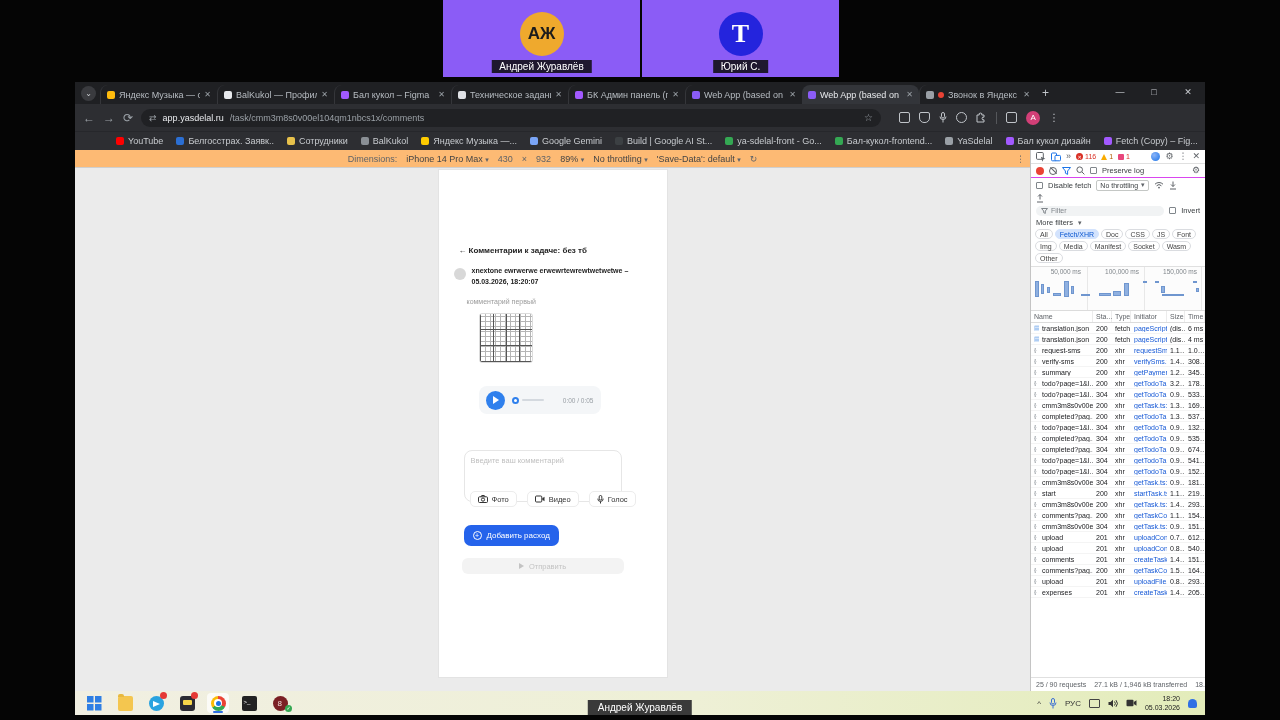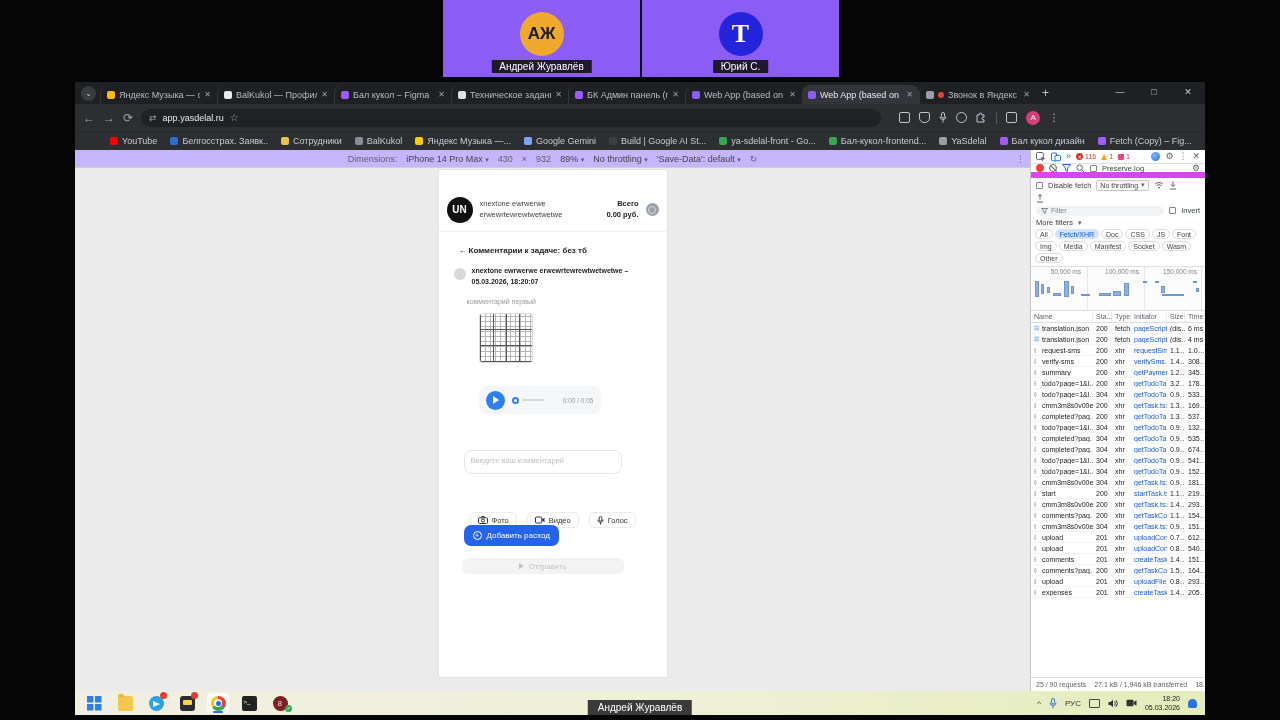--- a/index.html
+++ b/index.html
@@ -52,31 +52,31 @@
   .addr .star{color:#9aa0a6;font-size:10px;}
   .tool-icons{display:flex;align-items:center;gap:9px;margin-left:10px;color:#c0c4c9;font-size:10px;}
   .ticon{width:11px;height:11px;border:1px solid #c0c4c9;border-radius:2px;position:relative;}
   .ticon.shield{border-radius:2px 2px 5px 5px;}
   .ticon.circle{border-radius:50%;}
   .vsep{width:1px;height:12px;background:#55575b;}
   .profile-avatar{width:14px;height:14px;border-radius:50%;background:#d23f77;color:#fff;font-size:8px;
     display:flex;align-items:center;justify-content:center;}
 
   .bookmarks{height:19px;background:#2d2e32;border-top:1px solid #26272b;display:flex;align-items:center;
-    gap:13px;padding:0 22px;font-size:9px;color:#c8cbcf;overflow:hidden;}
+    gap:13px;padding:0 28px;font-size:9px;color:#c8cbcf;overflow:hidden;}
   .bm{display:flex;align-items:center;gap:4px;white-space:nowrap;}
   .bm-dot{width:8px;height:8px;border-radius:2px;}
   .apps-grid{width:8px;height:8px;background:
     linear-gradient(#c8cbcf,#c8cbcf),linear-gradient(#c8cbcf,#c8cbcf);
     background-size:3px 3px;background-position:0 0,5px 0,0 5px,5px 5px;background-repeat:no-repeat;
     box-shadow:5px 0 0 -1.5px #c8cbcf,0 5px 0 -1.5px #c8cbcf,5px 5px 0 -1.5px #c8cbcf;}
 
   .content{position:absolute;left:0;top:68px;right:0;bottom:0;display:flex;}
   .page-area{width:955px;position:relative;background:#ebebeb;}
-  .emu-bar{height:18px;background:#c4b5fd;border-bottom:1px solid #cfcfcf;display:flex;align-items:center;
+  .emu-bar{height:18px;background:#fdba74;border-bottom:1px solid #cfcfcf;display:flex;align-items:center;
     justify-content:center;gap:9px;font-size:9px;color:#5f6368;position:relative;}
   .emu-bar b{font-weight:normal;color:#444;}
   .emu-more{position:absolute;right:5px;color:#5f6368;}
   .caret{font-size:7px;color:#5f6368;}
 
   .viewport{position:absolute;left:0;right:0;top:19px;bottom:0;display:flex;justify-content:center;}
   .device{width:228px;height:507px;margin-top:1px;background:#fff;box-shadow:0 0 0 1px #e3e3e3;position:relative;
     font-size:8px;color:#333;}
 
   .app-header{position:absolute;left:0;top:18px;width:100%;height:44px;display:flex;align-items:center;
@@ -101,24 +101,24 @@
       repeating-linear-gradient(0deg,#b5b5b5 0 1px,transparent 1px 5px),
       repeating-linear-gradient(90deg,#b5b5b5 0 1px,transparent 1px 5px),#fff;}
   .audio{position:absolute;left:40px;top:216px;width:122px;height:28px;border-radius:8px;background:#f4f6f8;
     display:flex;align-items:center;gap:7px;padding:0 7px;}
   .play-btn{width:19px;height:19px;border-radius:50%;background:#2f80ed;display:flex;align-items:center;justify-content:center;}
   .play-btn::after{content:"";border-left:6px solid #fff;border-top:4px solid transparent;border-bottom:4px solid transparent;margin-left:2px;}
   .knob{width:7px;height:7px;border-radius:50%;border:2px solid #2f80ed;background:#fff;}
   .track{width:22px;height:2px;background:#d4d9df;border-radius:1px;margin-left:-4px;}
   .audio-time{font-size:6.5px;color:#9aa0a6;margin-left:auto;}
 
-  .composer-input{position:absolute;left:25px;top:280px;width:158px;height:24px;border:1px solid #e6e6e6;
+  .composer-input{position:absolute;left:25px;top:280px;width:158px;height:52px;border:1px solid #e6e6e6;
     border-radius:8px;resize:none;font-size:7.5px;padding:5px 6px;color:#333;font-family:"Liberation Sans",sans-serif;}
   .composer-input::placeholder{color:#c0c0c0;}
-  .attach-row{position:absolute;left:31px;top:342px;width:170px;display:flex;gap:10px;}
+  .attach-row{position:absolute;left:31px;top:321px;width:170px;display:flex;gap:10px;}
   .attach-btn{height:16px;padding:0 7px;border:1px solid #ececec;border-radius:5px;background:#fff;display:flex;
     align-items:center;gap:4px;font-size:7.5px;color:#333;}
   .add-expense{position:absolute;left:25px;top:355px;height:21px;padding:0 9px;border-radius:7px;background:#2563eb;
     color:#fff;display:flex;align-items:center;gap:5px;font-size:8px;}
   .exp-ic{width:9px;height:9px;border:1px solid #fff;border-radius:50%;display:flex;align-items:center;
     justify-content:center;font-size:7px;line-height:1;}
   .send-btn{position:absolute;left:23px;top:388px;width:162px;height:16px;border-radius:6px;background:#f3f3f3;
     color:#c3c3c3;display:flex;align-items:center;justify-content:center;gap:5px;font-size:7.5px;}
   .send-tri{border-left:5px solid #c3c3c3;border-top:3px solid transparent;border-bottom:3px solid transparent;}
 
@@ -134,21 +134,21 @@
   .badge-err{color:#d93025;display:flex;align-items:center;gap:2px;font-size:7px;}
   .badge-err .dot{width:7px;height:7px;border-radius:50%;background:#d93025;color:#fff;font-size:5px;
     display:flex;align-items:center;justify-content:center;}
   .badge-warn{color:#b05a00;display:flex;align-items:center;gap:2px;font-size:7px;}
   .tri{width:0;height:0;border-left:3.5px solid transparent;border-right:3.5px solid transparent;border-bottom:6px solid #f9ab00;}
   .badge-issue{color:#d93025;display:flex;align-items:center;gap:2px;font-size:7px;}
   .sq{width:6px;height:6px;background:#e8467c;border-radius:1px;}
   .blue-ball{width:9px;height:9px;border-radius:50%;background:radial-gradient(circle at 35% 35%,#8ab4f8,#1a73e8);}
   .dt-ic{color:#5f6368;font-size:9px;line-height:1;}
   .ml-auto{margin-left:auto;}
-  .dt-net1{height:14px;border-bottom:6px solid #d946ef;}
+  .dt-net1{height:14px;border-bottom:1px solid #d946ef;}
   .rec-dot{width:8px;height:8px;border-radius:50%;background:#ea4335;}
   .clear-ic{width:8px;height:8px;border:1.2px solid #5f6368;border-radius:50%;position:relative;}
   .clear-ic::after{content:"";position:absolute;left:-1px;top:2.6px;width:9px;height:1.2px;background:#5f6368;transform:rotate(45deg);}
   .chk{width:7px;height:7px;border:1px solid #80868b;border-radius:1px;flex:0 0 auto;}
   .dt-net2{height:14px;}
   .sel{border:1px solid #c4c7c5;border-radius:2px;padding:0 3px;height:11px;display:flex;align-items:center;gap:3px;font-size:7px;color:#3c4043;}
   .dt-net3{height:12px;}
   .dt-filter{height:13px;}
   .filter-pill{flex:1;height:10px;border-radius:6px;background:#f1f3f4;display:flex;align-items:center;gap:3px;
     padding:0 5px;color:#80868b;font-size:7px;}
@@ -299,20 +299,21 @@
       </div>
     </div>
 
     <div class="toolbar">
       <span class="navi">←</span>
       <span class="navi">→</span>
       <span class="navi">⟳</span>
       <div class="addr">
         <span class="site-info">⇄</span>
         <span class="domain">app.yasdelal.ru</span>
+        <span class="path">/task/cmm3m8s0v00el104qm1nbcs1x/comments</span>
         <span class="star">☆</span>
       </div>
       <div class="tool-icons">
         <span class="ticon"></span>
         <span class="ticon shield"></span>
         <svg width="8" height="11" viewBox="0 0 8 11">
             <rect x="2.5" y="0.5" width="3" height="5.5" rx="1.5" stroke="#c0c4c9" fill="none"></rect>
             <path d="M1 4.5a3 3 0 0 0 6 0M4 8v2.5" stroke="#c0c4c9" fill="none"></path>
           </svg>
         <span class="ticon circle"></span>
@@ -411,32 +412,20 @@
           <span><b>89%</b> <span class="caret">▾</span></span>
           <span><b>No throttling</b> <span class="caret">▾</span></span>
           <span><b>'Save-Data': default</b> <span class="caret">▾</span></span>
           <span>↻</span>
           <span class="emu-more">⋮</span>
         </div>
 
         <div class="viewport">
           <div class="device">
 
-            <div class="app-header">
-              <div class="un-avatar">UN</div>
-              <div class="app-username">
-                <div>xnextone ewrwerwe</div>
-                <div>erwewrtewrewtwetwetwe</div>
-              </div>
-              <div class="app-total">
-                <div>Всего</div>
-                <div>0.00 руб.</div>
-              </div>
-              <div class="coin"></div>
-            </div>
 
             <div class="comments-title">
               <span class="back">←</span><b>Комментарии к задаче: без тб</b>
             </div>
 
             <div class="comment">
               <div class="c-avatar"></div>
               <div class="c-author">
                 <span>xnextone ewrwerwe erwewrtewrewtwetwetwe –</span><br>
                 <span>05.03.2026, 18:20:07</span>

